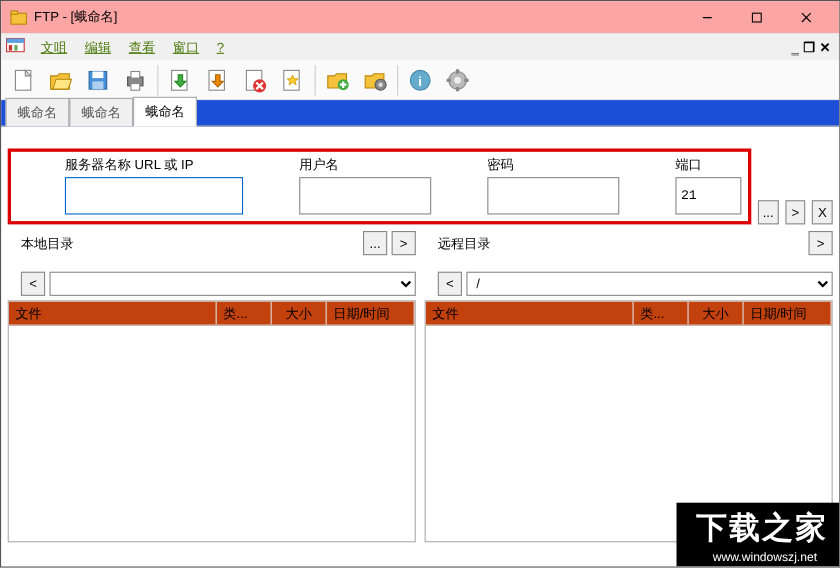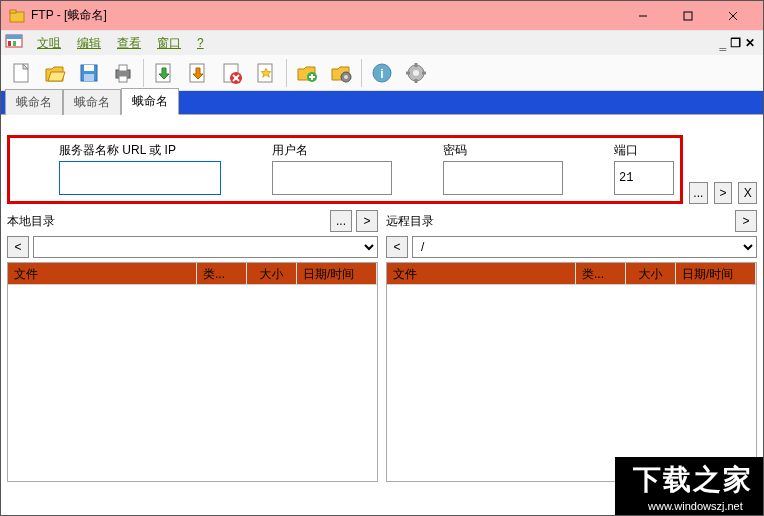--- a/index.html
+++ b/index.html
@@ -37,21 +37,21 @@
 .fld input { height: 20px; border: 1px solid #888; padding: 16px 4px; background: #fff; font-family: Liberation Mono, monospace; }
 .fld.server { flex: 1; }
 .fld.server input { border: 1px solid #0066cc; background: #fff; }
 .fld.user { width: 120px; justify-content: flex-end; }
 .fld.pass { width: 120px; }
 .fld.port { width: 60px; }
 .sbtn { width: 22px; height: 22px; border: 1px solid #888; background: #f0f0f0; cursor: pointer; display: flex; align-items: center; justify-content: center; }
 
 
 .dirrow { display: flex; margin: 4px 6px; gap: 8px; }
-.dirhalf { flex: 1; display: flex; flex-direction: column; gap: 4px; position: relative; }
+.dirhalf { flex: 1; display: flex; flex-direction: column; gap: 15px; position: relative; margin-left: 12px; }
 .dirhead { display: flex; align-items: center; gap: 4px; }
 .dirhead label { flex: 1; }
 .pathrow { display: flex; gap: 4px; }
 .pathrow select, .pathrow .combo { flex: 1; height: 22px; border: 1px solid #888; background: #fff; padding: 0 4px; }
 
 
 .listrow { display: flex; margin: 4px 6px; gap: 8px; height: 220px; }
 .flist { flex: 1; border: 1px solid #aaa; background: #fff; overflow: hidden; }
 .flist .hdr { display: flex; border-bottom: 1px solid #ccc; height: 22px; background: #c2410c; }
 .flist .hdr div { padding: 3px 6px; border-right: 1px solid #e0e0e0; color: #000; }

